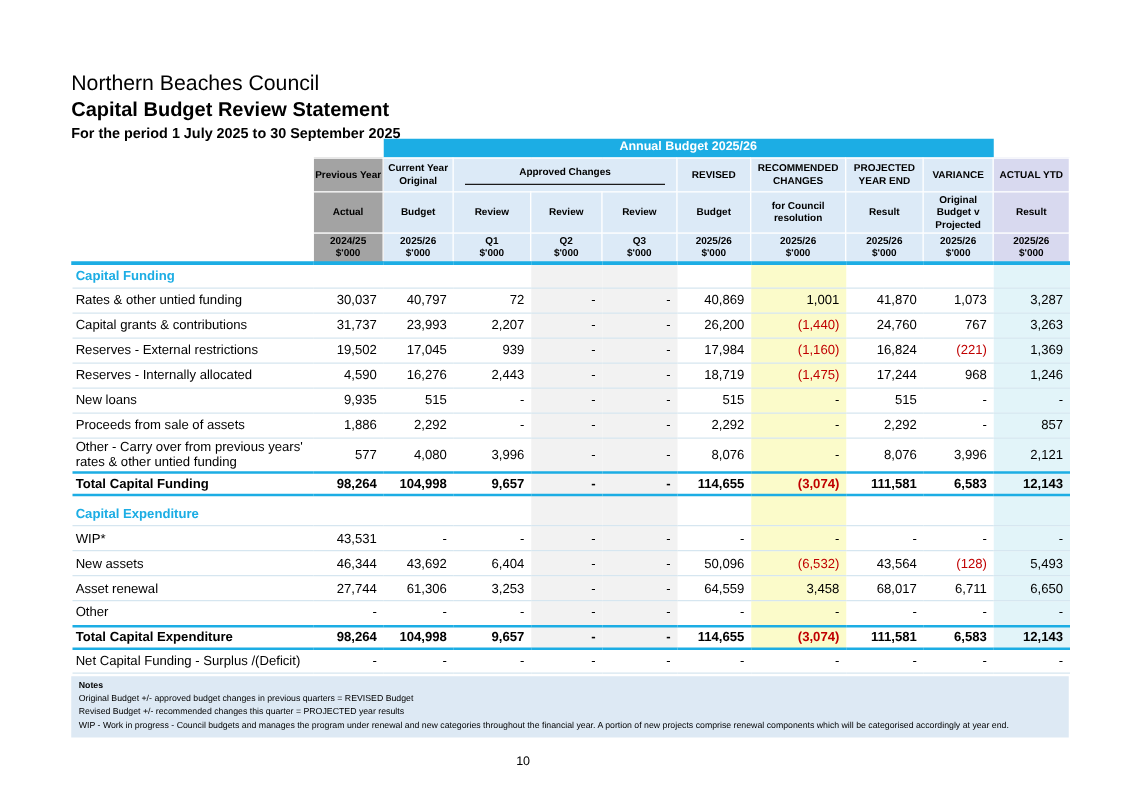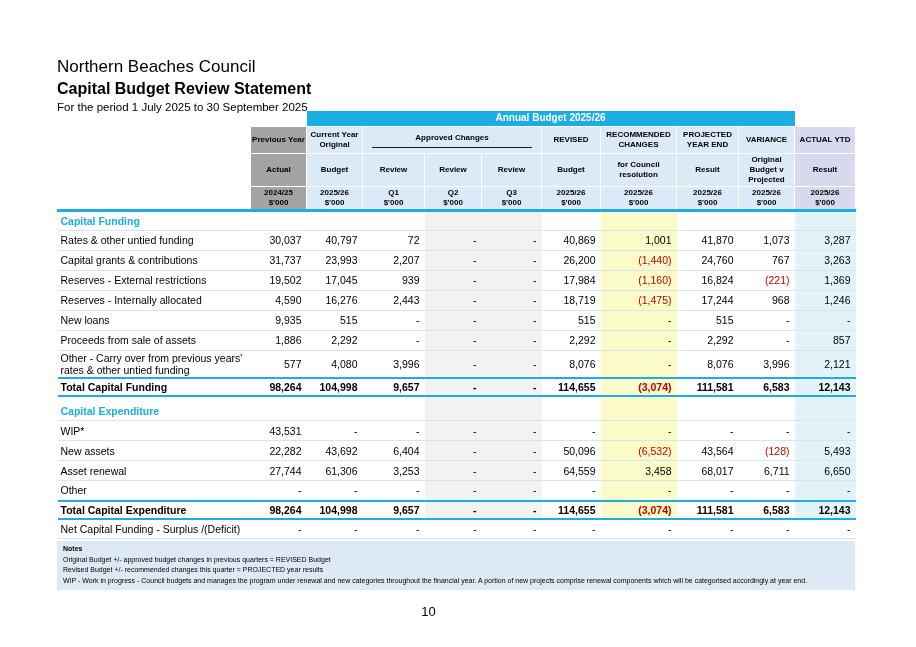--- a/index.html
+++ b/index.html
@@ -2,21 +2,21 @@
 <html><head>
 <meta charset="utf-8">
 <style>
   *{box-sizing:border-box;}
   html,body{margin:0;padding:0;}
   body{width:916px;height:647px;background:#ffffff;font-family:"Liberation Sans",sans-serif;color:#000;position:relative;overflow:hidden;}
 
   .titles{position:absolute;left:57px;top:56px;}
   .t1{font-size:17px;line-height:1.25;}
   .t2{font-size:16px;font-weight:bold;line-height:1.2;margin-top:2px;}
-  .t3{font-size:11.5px;font-weight:normal;line-height:1.2;margin-top:3px;}
+  .t3{font-size:11.5px;font-weight:bold;line-height:1.2;margin-top:3px;}
 
   .tblwrap{position:absolute;left:57px;top:111px;width:798px;}
   table{border-collapse:collapse;table-layout:fixed;width:798px;}
 
   
   thead td{text-align:center;vertical-align:middle;font-weight:bold;font-size:8px;line-height:1.25;border:1px solid #ffffff;padding:1px;}
   td.banner{background:#1cade4;color:#ffffff;font-size:10px;height:15px;padding:0;border:none;}
   tr.hbar td{border:none;}
   tr.h1 td{height:27px;}
   tr.h2 td{height:30px;}
@@ -37,21 +37,21 @@
   tr.netrow .lbl{white-space:nowrap;overflow:visible;}
   tbody tr:not(.plain) td:nth-child(5),
   tbody tr:not(.plain) td:nth-child(6){background:#f2f2f2;}
   tbody tr:not(.plain) td:nth-child(8){background:#fbfbca;}
   tbody tr:not(.plain) td:nth-child(11){background:#e2f4f9;}
   .neg{color:#c00000;}
 
   .notes{position:absolute;left:57px;top:541px;width:798px;background:#dde9f4;padding:3px 6px 4px;font-size:7px;line-height:1.5;}
   .notes .nh{font-weight:bold;}
 
-  .pageno{position:absolute;top:604px;left:14px;width:829px;text-align:center;font-size:13px;}
+  .pageno{position:absolute;top:604px;left:4px;width:829px;text-align:center;font-size:10px;}
 </style>
 </head>
 <body>
 
 <div class="titles">
   <div class="t1">Northern Beaches Council</div>
   <div class="t2">Capital Budget Review Statement</div>
   <div class="t3">For the period 1 July 2025 to 30 September 2025</div>
 </div>
 
@@ -265,21 +265,21 @@
           <td class="num">-</td>
           <td class="num">-</td>
           <td class="num">-</td>
           <td class="num">-</td>
           <td class="num">-</td>
           <td class="num">-</td>
           <td class="num">-</td>
     </tr>
     <tr>
       <td class="lbl">New assets</td>
-      <td class="num">22,282</td>
+      <td class="num">46,344</td>
           <td class="num">43,692</td>
           <td class="num">6,404</td>
           <td class="num">-</td>
           <td class="num">-</td>
           <td class="num">50,096</td>
           <td class="num neg">(6,532)</td>
           <td class="num">43,564</td>
           <td class="num neg">(128)</td>
           <td class="num">5,493</td>
     </tr>

